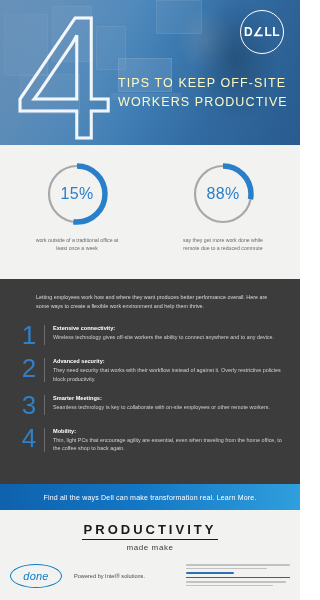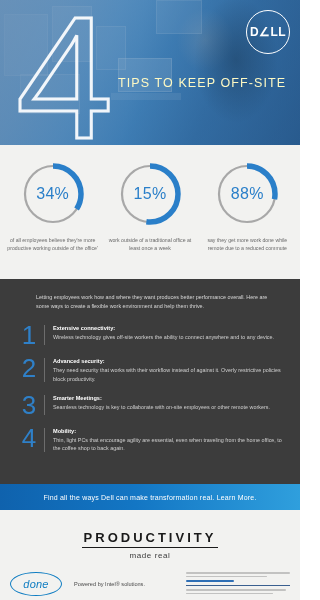--- a/index.html
+++ b/index.html
@@ -59,21 +59,21 @@
   .hero-title {
     position: absolute; left: 118px; top: 74px; width: 176px;
     color: #fef9c3;
     font-size: 12.5px;
     line-height: 19px;
     letter-spacing: 1.1px;
     font-weight: 400;
     text-transform: uppercase;
   }
   .dell-logo {
-    position: absolute; right: 10px; top: 10px;
+    position: absolute; right: 16px; top: 10px;
     width: 44px; height: 44px;
     border: 1.6px solid #fff; border-radius: 50%;
     display: flex; align-items: center; justify-content: center;
   }
   .dell-logo span {
     color: #fff; font-size: 12px; font-weight: 700; letter-spacing: .5px;
     font-family: "Liberation Sans", sans-serif;
   }
 
   
@@ -118,21 +118,21 @@
 
   
   .cta {
     height: 26px; display: flex; align-items: center; justify-content: center;
     background: linear-gradient(90deg, #0f62ad 0%, #1376c4 45%, #2f9fdd 100%);
     color: #fff; font-size: 7px; letter-spacing: .2px;
     cursor: pointer;
   }
 
   
-  .footer { background: #f2f2f0; height: 90px; position: relative; padding-top: 18px; }
+  .footer { background: #f2f2f0; height: 90px; position: relative; padding-top: 10px; }
   .prod-lock { text-align: center; }
   .prod-word {
     display: inline-block;
     font-size: 13px; font-weight: 700; letter-spacing: 3px; color: #1a1a1a;
     border-bottom: 1.4px solid #1a1a1a; padding: 0 2px 2px 2px;
   }
   .prod-sub { font-size: 8px; color: #3a3a3a; letter-spacing: .6px; margin-top: 3px; }
   .foot-row { display: flex; align-items: center; margin-top: 12px; padding: 0 10px; }
   .intel-logo {
     width: 52px; height: 24px; border: 1.4px solid #0f7dc2; border-radius: 50%;
@@ -159,38 +159,29 @@
       <div class="mon m2"></div>
       <div class="mon m3"></div>
       <div class="mon m4"></div>
       <div class="lap"></div>
       <div class="frame"></div>
     </div>
     <div class="hero-tint"></div>
     <div class="big-four">4</div>
     <div class="hero-title">
       <div>TIPS TO KEEP OFF-SITE</div>
+      <div>WORKERS PRODUCTIVE</div>
     </div>
     <div class="dell-logo">
       <span>D∠LL</span>
     </div>
   </div>
 
   <div class="stats">
 
-    <div class="stat">
-      <div class="donut">
-        <svg width="66" height="66" viewBox="0 0 66 66">
-          <circle cx="33" cy="33" r="28" fill="none" stroke="#a8a8a8" stroke-width="2.2"></circle>
-          <circle class="arc" cx="33" cy="33" r="28" fill="none" stroke="#2a7fc9" stroke-width="5.5" stroke-linecap="butt" transform="rotate(-90 33 33)" stroke-dasharray="59.81592412434966 175.92918860102841"></circle>
-        </svg>
-        <div class="donut-val">34%</div>
-      </div>
-      <div class="stat-cap">of all employees believe they're more productive working outside of the office'</div>
-    </div>
 
     <div class="stat">
       <div class="donut">
         <svg width="66" height="66" viewBox="0 0 66 66">
           <circle cx="33" cy="33" r="28" fill="none" stroke="#a8a8a8" stroke-width="2.2"></circle>
           <circle class="arc" cx="33" cy="33" r="28" fill="none" stroke="#2a7fc9" stroke-width="5.5" stroke-linecap="butt" transform="rotate(-90 33 33)" stroke-dasharray="91.48317807253477 175.92918860102841"></circle>
         </svg>
         <div class="donut-val">15%</div>
       </div>
       <div class="stat-cap">work outside of a traditional office at least once a week</div>
@@ -247,21 +238,21 @@
         <div class="tip-text">Thin, light PCs that encourage agility are essential, even when traveling from the home office, to the coffee shop to back again.</div>
       </div>
     </div>
   </div>
 
   <div class="cta">Find all the ways Dell can make transformation real. Learn More.</div>
 
   <div class="footer">
     <div class="prod-lock">
       <div class="prod-word">PRODUCTIVITY</div>
-      <div class="prod-sub">made real</div>
+      <div class="prod-sub">made make</div>
     </div>
     <div class="foot-row">
       <div class="intel-logo">
         <span>done</span>
       </div>
       <div class="powered">Powered by Intel® solutions.</div>
       <div class="fineprint">
         <div class="fp-line w1"></div>
         <div class="fp-line w2"></div>
         <div class="fp-link"></div>

